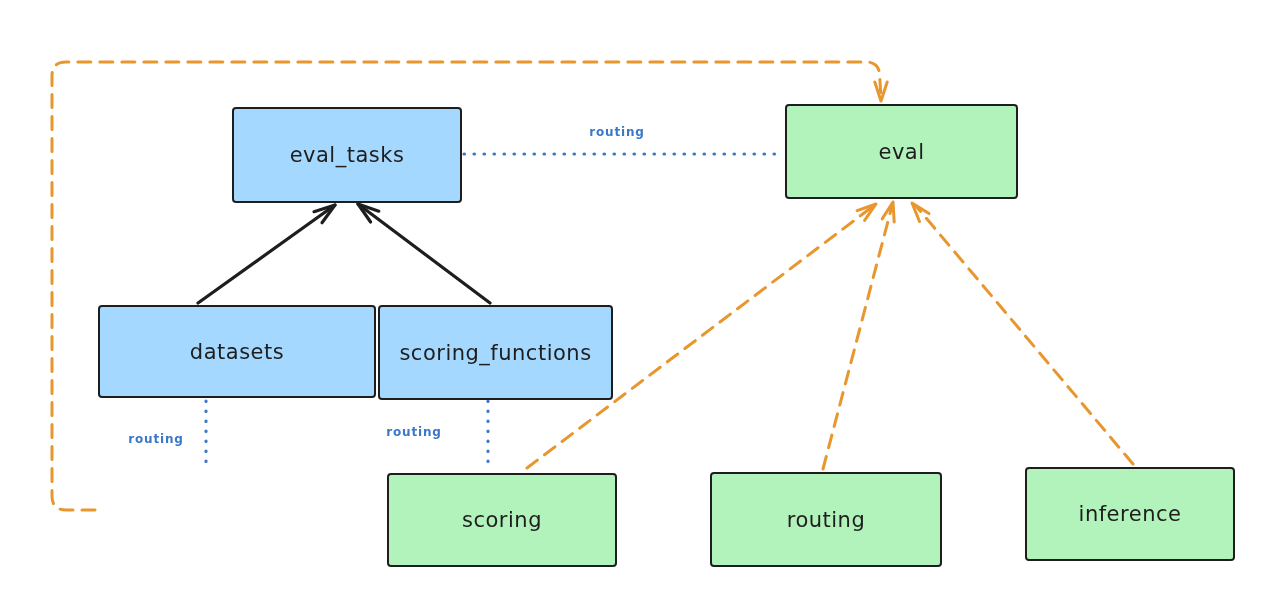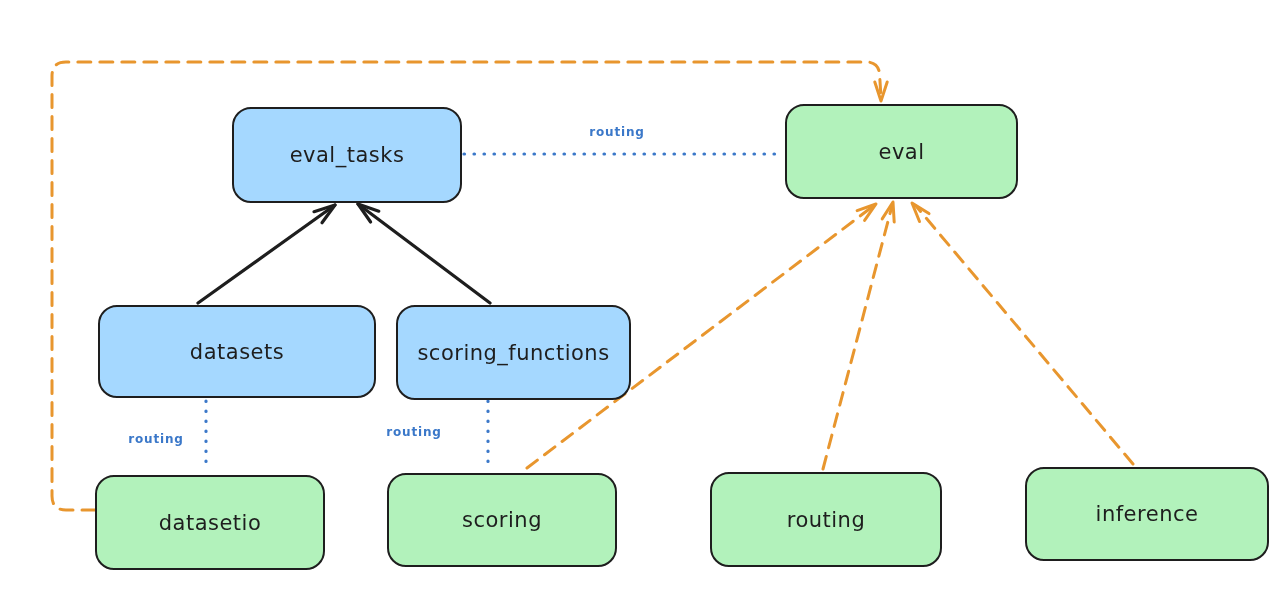--- a/index.html
+++ b/index.html
@@ -24,21 +24,21 @@
   .edges{position:absolute;left:0;top:0;}
   .edges path, .edges line{fill:none;}
   .edge-black{stroke:var(--black-edge);stroke-width:3.2;stroke-linecap:round;stroke-linejoin:round;}
   .edge-orange{stroke:var(--orange-edge);stroke-width:3;stroke-linecap:round;stroke-linejoin:round;}
   .edge-orange.dashed{stroke-dasharray:13 9;}
   .edge-blue-dotted{stroke:var(--blue-edge);stroke-width:3.2;stroke-linecap:round;stroke-dasharray:0.5 9.5;}
   .arrowhead{stroke-linecap:round;stroke-linejoin:round;}
   .node{
     position:absolute;
     border:2.6px solid var(--node-stroke);
-    border-radius:19px;
+    border-radius:4px;
     display:flex;align-items:center;justify-content:center;
     box-sizing:border-box;
     color:var(--node-text);
     font-size:21px;
     letter-spacing:0.5px;
   }
   .node.blue{background:var(--blue-fill);}
   .node.green{background:var(--green-fill);text-align:right;}
   .edge-label{
     position:absolute;
@@ -99,37 +99,34 @@
   </div>
 
   <div class="node green" style="left:785px;top:104px;width:233px;height:95px">
     <span class="node-label">eval</span>
   </div>
 
   <div class="node blue" style="left:98px;top:305px;width:278px;height:93px">
     <span class="node-label">datasets</span>
   </div>
 
-  <div class="node blue" style="left:396px;top:305px;width:235px;height:95px">
+  <div class="node blue" style="left:378px;top:305px;width:235px;height:95px">
     <span class="node-label">scoring_functions</span>
   </div>
 
-  <div class="node green" style="left:95px;top:475px;width:230px;height:95px">
-    <span class="node-label">datasetio</span>
-  </div>
 
   <div class="node green" style="left:387px;top:473px;width:230px;height:94px">
     <span class="node-label">scoring</span>
   </div>
 
   <div class="node green" style="left:710px;top:472px;width:232px;height:95px">
     <span class="node-label">routing</span>
   </div>
 
-  <div class="node green" style="left:1025px;top:467px;width:244px;height:94px">
+  <div class="node green" style="left:1025px;top:467px;width:210px;height:94px">
     <span class="node-label">inference</span>
   </div>
 
   <div class="edge-label" style="left:617px;top:132px">routing</div>
   <div class="edge-label" style="left:156px;top:439px">routing</div>
   <div class="edge-label" style="left:414px;top:432px">routing</div>
 
 </div>
 
 </body></html>

